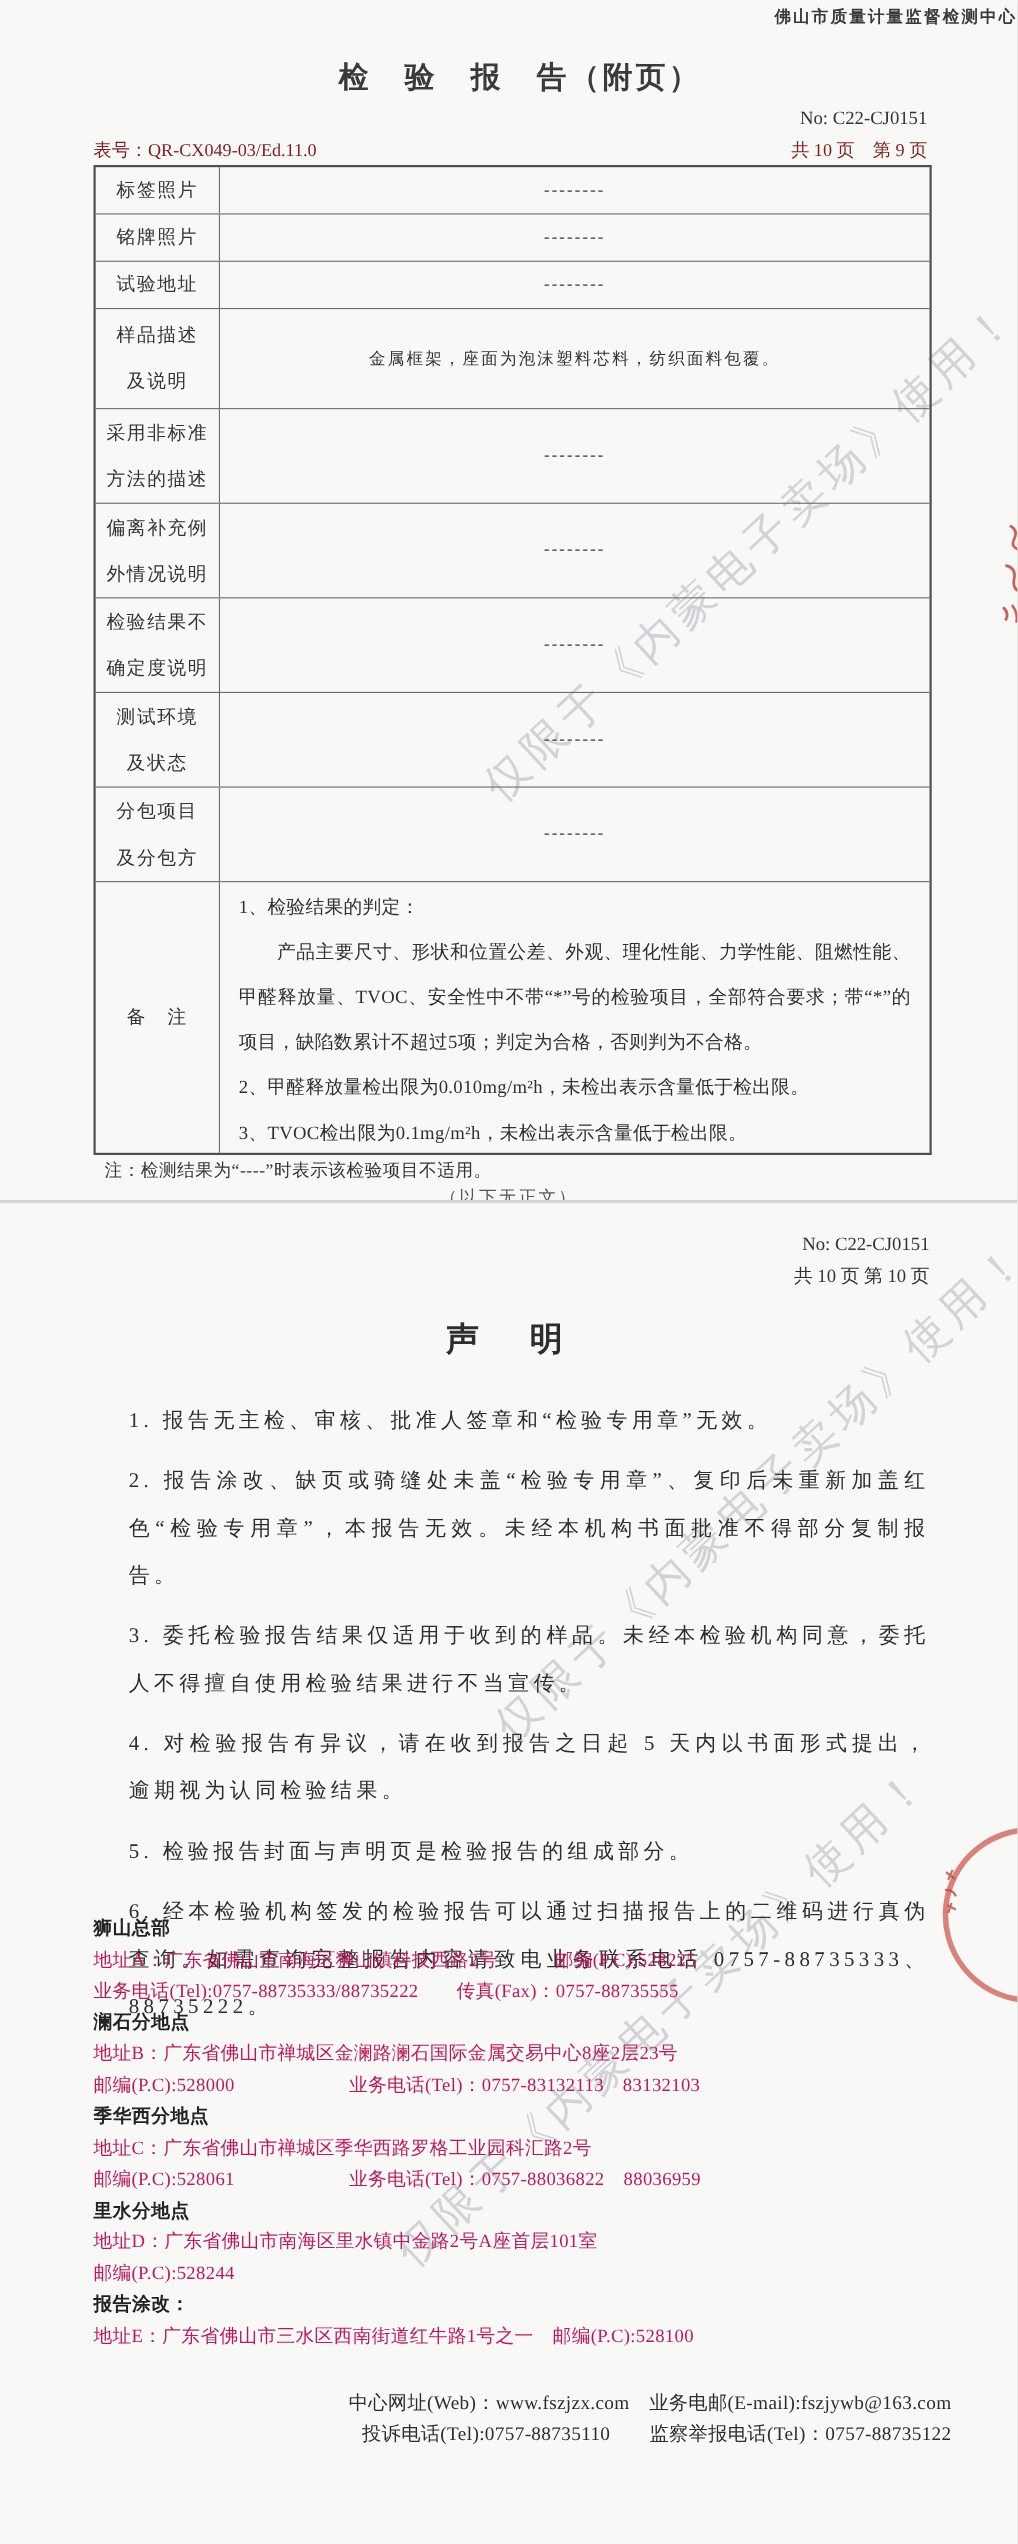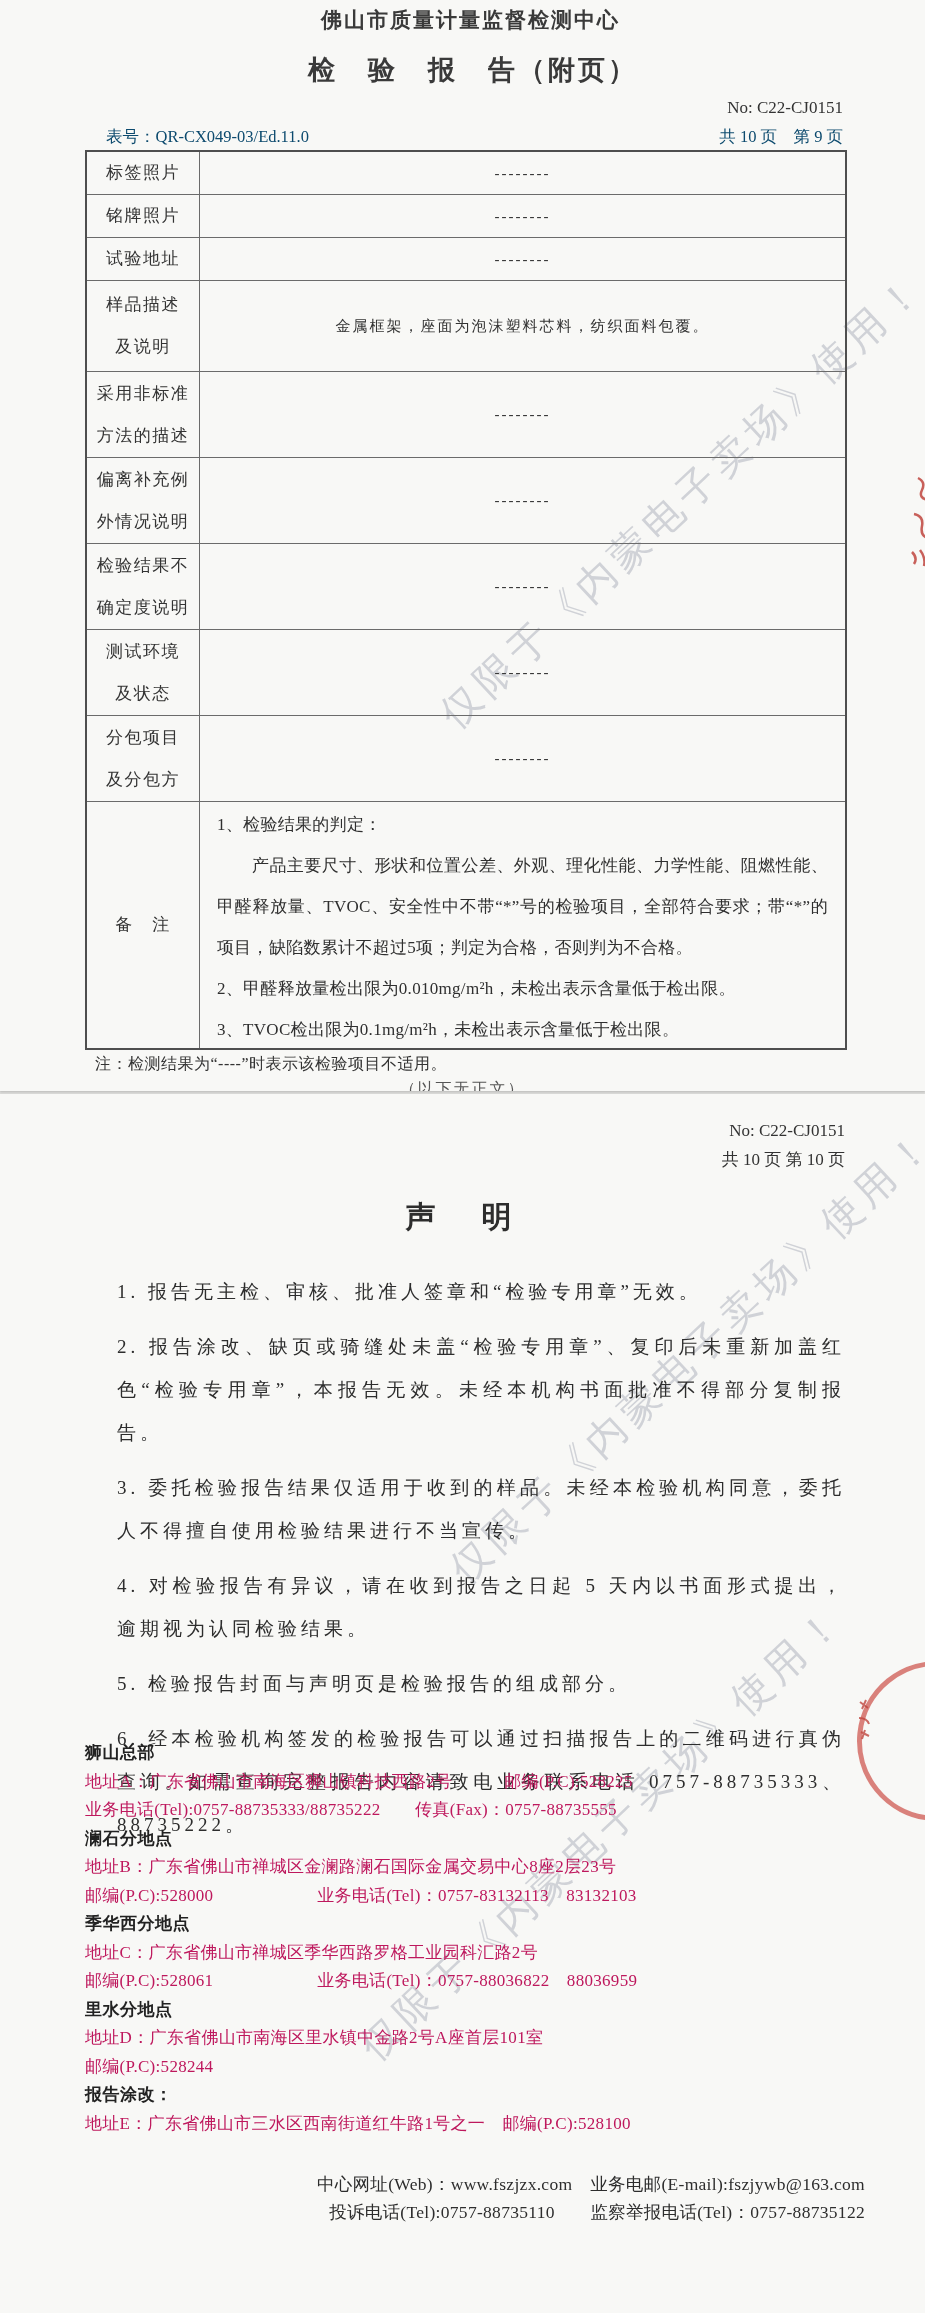--- a/index.html
+++ b/index.html
@@ -20,24 +20,24 @@
     font-size:40px;letter-spacing:6px;
     color:#a9adb9;opacity:.5;
     transform:rotate(-43deg);transform-origin:0 0;
     pointer-events:none;z-index:1;
   }
   .wm1{left:428px;top:700px;}
   .wm2{left:438px;top:461px;}
   .wm3{left:348px;top:938px;}
 
   
-  .org-title{position:absolute;top:6px;left:0;right:0;text-align:center;font-size:21px;font-weight:600;letter-spacing:2px;color:#3a3a3a;z-index:2;padding-left:16px;}
+  .org-title{position:absolute;top:6px;left:0;right:0;text-align:right;font-size:15px;font-weight:600;letter-spacing:2px;color:#3a3a3a;z-index:2;padding-left:16px;}
   .report-title{position:absolute;top:52px;left:0;right:0;text-align:center;font-size:27px;font-weight:600;letter-spacing:3px;color:#3a3a3a;z-index:2;padding-left:21px;}
   .no-line{position:absolute;top:98px;right:82px;font-size:17px;color:#333;z-index:2;}
-  .form-row{position:absolute;top:126px;left:85px;right:82px;display:flex;justify-content:space-between;align-items:baseline;font-size:16.5px;color:#0c4a6e;z-index:2;margin-left:21px;}
+  .form-row{position:absolute;top:126px;left:85px;right:82px;display:flex;justify-content:space-between;align-items:baseline;font-size:16.5px;color:#7f1d1d;z-index:2;}
 
   
   .tbl{position:absolute;left:85px;top:150px;width:758px;border:2px solid #4f4f4f;background:transparent;z-index:2;}
   .trow,.remarks-trow{display:flex;border-bottom:1px solid #6b6b6b;}
   .remarks-trow{border-bottom:none;}
   .trow:nth-child(-n+3){height:42px;}
   .trow:nth-child(4){height:90px;}
   .trow:nth-child(n+5){height:85px;}
   .remarks-trow{height:246px;}
   .tlbl{

